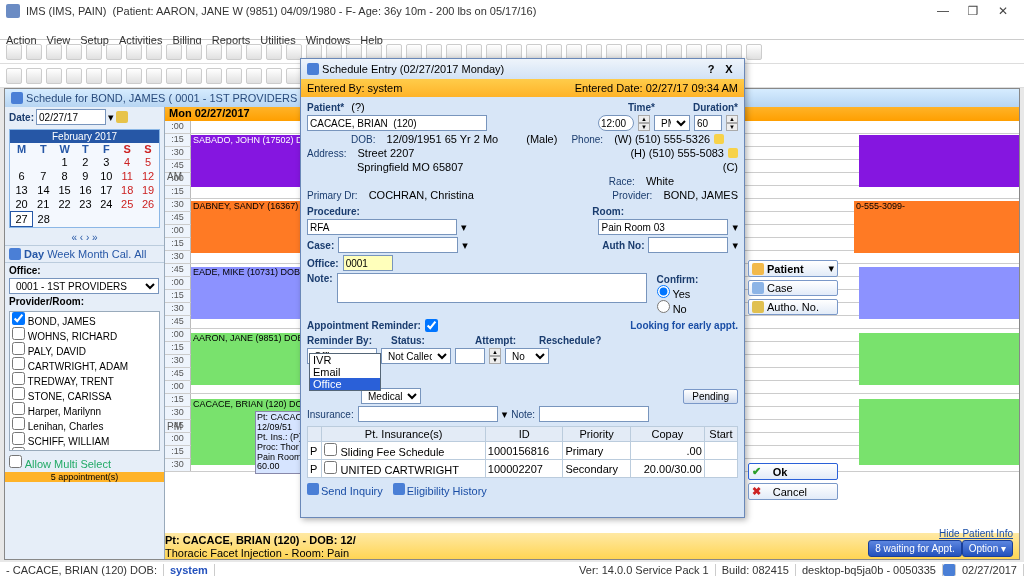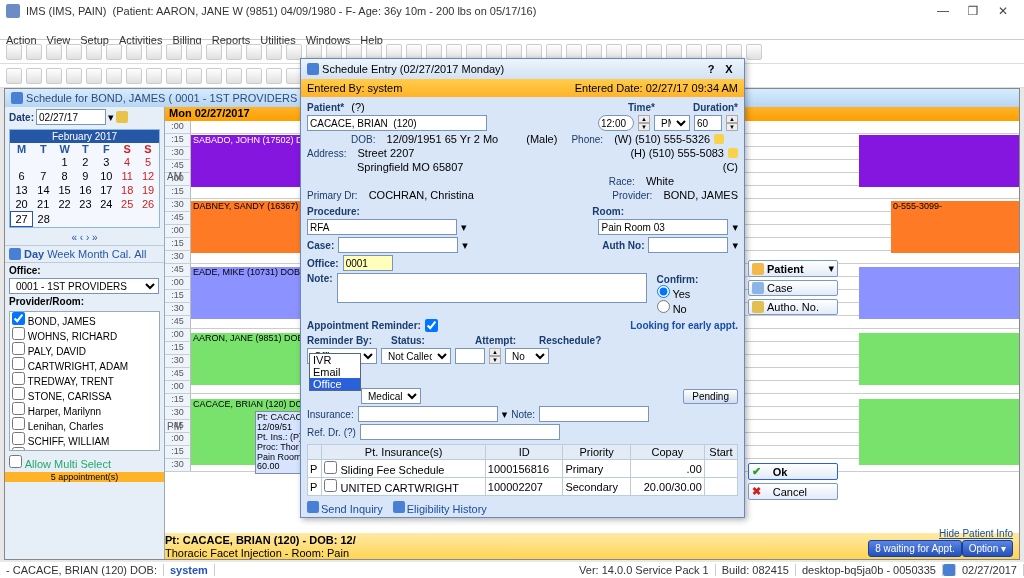--- a/index.html
+++ b/index.html
@@ -76,21 +76,21 @@
 .lbl-plain { font-size: 10px; color: #1a3c6e; }
 .req::after { content: "*"; }
 input[type=text], select, textarea { font-size: 10px; background: #fff; border: 1px solid #7895bd; padding: 0 2px; height: 16px; }
 textarea { height: 30px; width: 310px; resize: none; }
 .spinbtn { width: 12px; display: inline-flex; flex-direction: column; }
 .spinbtn span { font-size: 6px; line-height: 6px; background: #eee; border: 1px solid #aaa; text-align: center; }
 .insure-tbl { width: 100%; border-collapse: collapse; font-size: 10px; margin-top: 2px; background: #fff;}
 .insure-tbl th { background: #e3ebf6; border: 1px solid #bcd; padding: 1px 2px; font-weight: normal;}
 .insure-tbl td { border: 1px solid #bcd; padding: 1px 2px; }
 .pending-btn { background: linear-gradient(#fff,#d0dcef); border: 1px solid #7a98c8; font-size: 10px; padding: 1px 8px; cursor: pointer; border-radius: 2px;}
-.reminder-dd { position: absolute; top: 294px; left: 8px; width: 52px; background: #fff; border: 1px solid #567; z-index: 60; font-size: 10px;}
+.reminder-dd { position: absolute; top: 294px; left: 8px; width: 72px; background: #fff; border: 1px solid #567; z-index: 60; font-size: 10px;}
 .reminder-dd div { padding: 0 3px; }
 .reminder-dd .sel { background: #2a60d8; color: #fff; }
 .dlg-links { display: flex; gap: 10px; font-size: 10px; padding: 3px 0; }
 .dlg-links a { color: #1a4ea6; text-decoration: none; cursor: pointer;}
 .dlg-links .ico { display: inline-block; width: 12px; height: 12px; background: #4a7fd6; margin-right: 2px; border-radius: 2px;}
 
 
 .sideacts { position: absolute; top: 260px; left: 748px; width: 90px; z-index: 55; display: flex; flex-direction: column; gap: 3px;}
 .sideacts .sbtn { display: flex; align-items: center; gap: 3px; background: linear-gradient(#fff,#e2ebf8); border: 1px solid #7a98c8; padding: 1px 3px; font-size: 10px; cursor: pointer; border-radius: 2px; }
 .sideacts .okcancel { margin-top: 145px; display: flex; flex-direction: column; gap: 3px; }
@@ -380,21 +380,21 @@
             <div class="hourlabel">:30</div>
           </div>
           <div style="position: absolute; left: 2px; top: 50px; font-size: 10px; color: rgb(85, 85, 85);">AM</div>
           <div style="position: absolute; left: 2px; top: 300px; font-size: 10px; color: rgb(85, 85, 85);">PM</div>
           <div class="appt purple" style="top: 14px; height: 52px; width: 126px;">SABADO, JOHN  (17502)  DO</div>
           <div class="appt orange" style="top: 80px; height: 52px; width: 126px;">DABNEY, SANDY  (16367)  DO</div>
           <div class="appt blue" style="top: 146px; height: 52px; width: 126px;">EADE, MIKE  (10731)  DOB: 0</div>
           <div class="appt green" style="top: 212px; height: 52px; width: 126px;">AARON, JANE  (9851)  DOB: 0</div>
           <div class="appt green" style="top: 278px; height: 66px; width: 126px;">CACACE, BRIAN  (120)  DOB:</div>
           <div class="appt purple" style="top: 14px; height: 52px; left: auto; right: 0px; width: 160px;"></div>
-          <div class="appt orange" style="top: 80px; height: 52px; left: auto; right: 0px; width: 128px;">0-555-3099-</div>
+          <div class="appt orange" style="top: 80px; height: 52px; left: auto; right: 0px; width: 165px;">0-555-3099-</div>
           <div class="appt blue" style="top: 146px; height: 52px; left: auto; right: 0px; width: 160px;"></div>
           <div class="appt green" style="top: 212px; height: 52px; left: auto; right: 0px; width: 160px;"></div>
           <div class="appt green" style="top: 278px; height: 66px; left: auto; right: 0px; width: 160px;"></div>
           <div class="tooltip" style="left: 90px; top: 290px;">Pt: CACAC<br>12/09/51<br>Pt. Ins.: (P)<br>Proc: Thor<br>Pain Room<br>60.00</div>
         </div>
       <div class="sel-appt-bar">
         <b>Pt: CACACE, BRIAN  (120) - DOB: 12/</b><br>
         <span>Thoracic Facet Injection - Room: Pain</span>
       </div>
     </div>
@@ -550,24 +550,20 @@
       <select style="width:60px"><option>Medical</option></select>
       <span style="flex:1"></span>
       <button class="pending-btn">Pending</button>
     </div>
     <div class="frow">
       <span class="lbl-plain">Insurance:</span>
       <input type="text" style="width: 140px;">
         <span>▾</span>
       <span class="lbl-plain">Note:</span>
       <input type="text" style="width: 110px;">
-    </div>
-    <div class="frow">
-      <span class="lbl-plain">Ref. Dr. (?)</span>
-      <input type="text" style="width: 200px;">
     </div>
 
     <table class="insure-tbl">
       <tbody>
           <tr>
         <th></th>
         <th>Pt. Insurance(s)</th>
         <th>ID</th>
         <th>Priority</th>
         <th>Copay</th>

